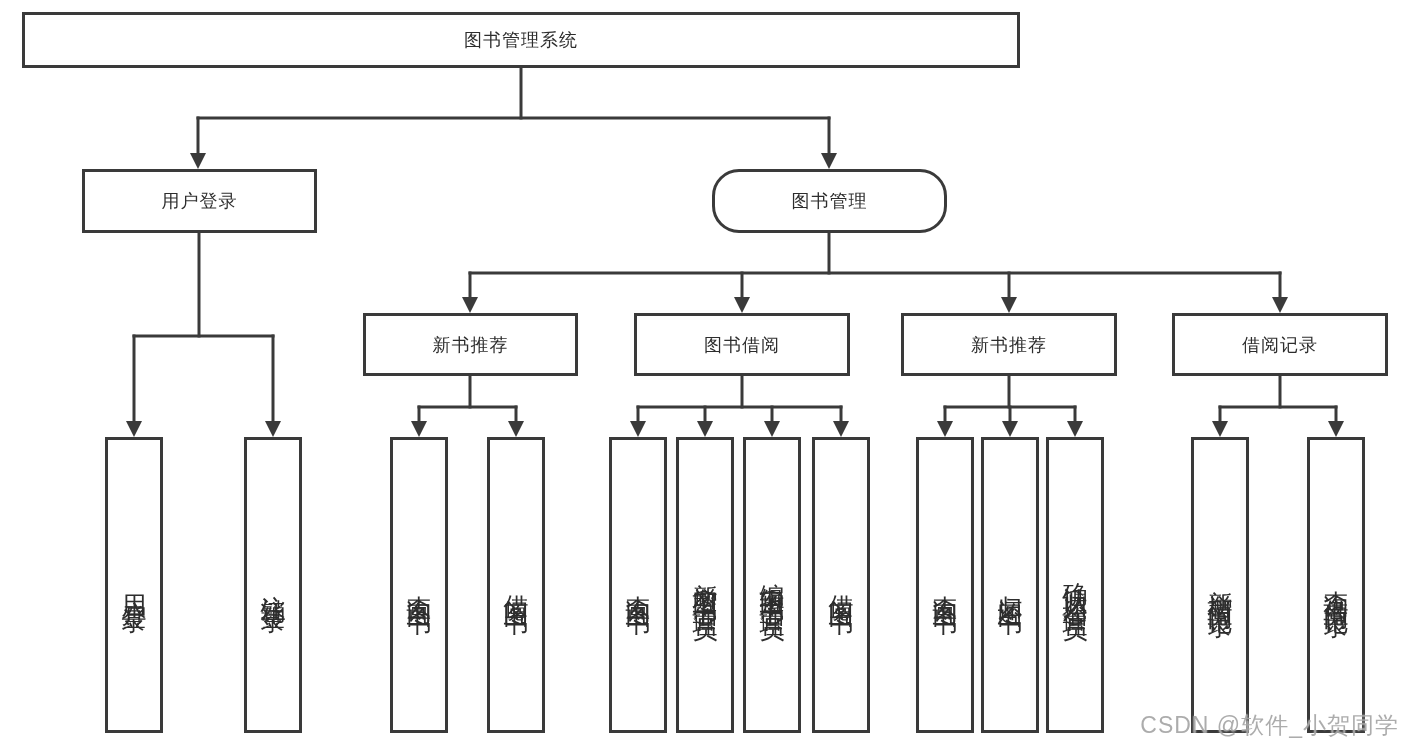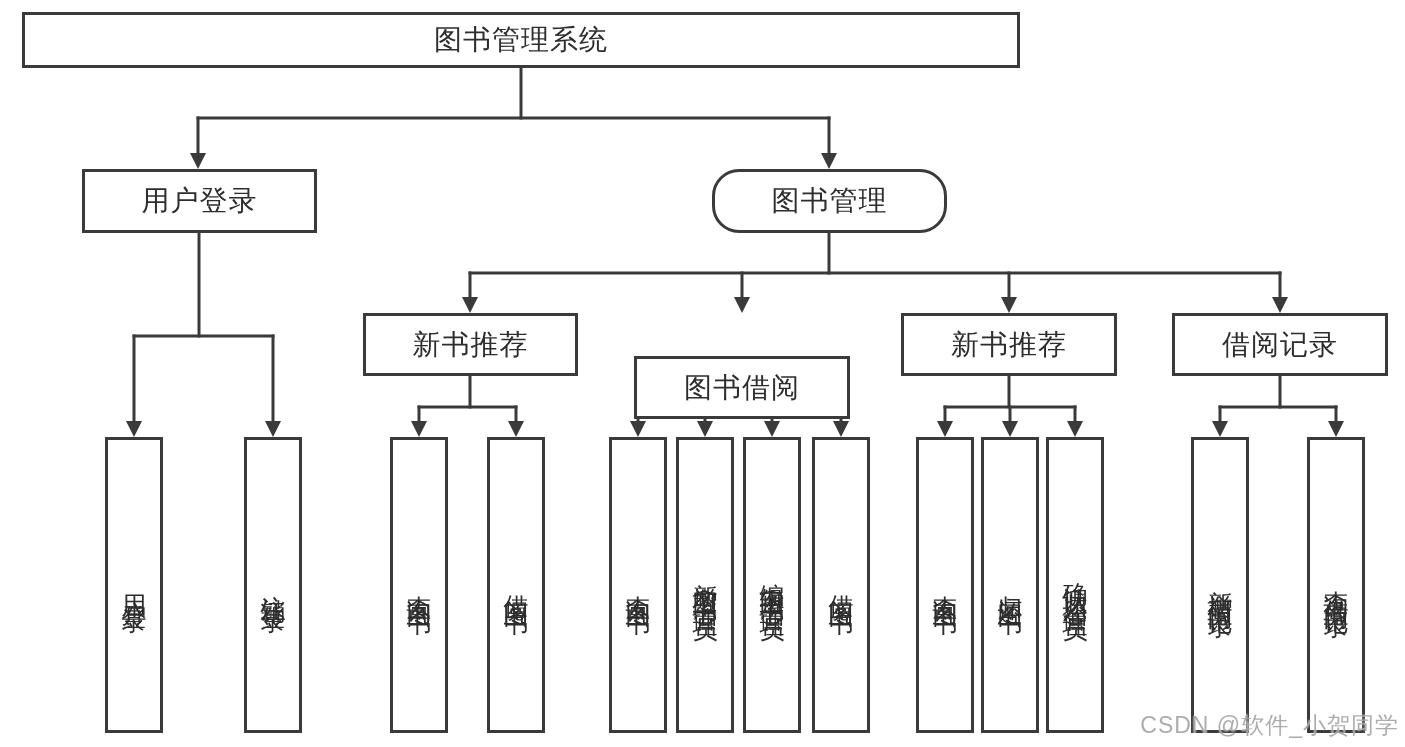--- a/index.html
+++ b/index.html
@@ -10,21 +10,21 @@
     background:#ffffff;
     overflow:hidden;
   }
   #connectors{position:absolute;left:0;top:0;width:1405px;height:747px;}
   .node{
     position:absolute;
     border:3px solid #3a3a3a;
     background:#ffffff;
     display:flex;align-items:center;justify-content:center;
     color:#2d2d2d;
-    font-size:28px;
+    font-size:18px;
     letter-spacing:1px;
     box-sizing:border-box;
     white-space:nowrap;
   }
   .vnode{
     position:absolute;
     border:3px solid #3a3a3a;
     background:#ffffff;
     display:flex;align-items:center;justify-content:center;
     color:#2d2d2d;
@@ -38,21 +38,21 @@
     letter-spacing:5px;
     color:#2d2d2d;
   }
   
   #n-root{left:22px;top:12px;width:998px;height:56px;}
   
   #n-user{left:82px;top:169px;width:235px;height:64px;}
   #n-book{left:712px;top:169px;width:235px;height:64px;border-radius:27px;}
   
   #n-newbooks{left:363px;top:313px;width:215px;height:63px;}
-  #n-borrow{left:634px;top:313px;width:216px;height:63px;margin-top:43px;}
+  #n-borrow{left:634px;top:313px;width:216px;height:63px;}
   #n-current{left:901px;top:313px;width:216px;height:63px;}
   #n-records{left:1172px;top:313px;width:216px;height:63px;}
   
   .leaf{top:437px;width:58px;height:296px;}
   #l-ul1{left:105px;} #l-ul2{left:244px;}
   #l-nb1{left:390px;} #l-nb2{left:487px;}
   #l-bw1{left:609px;} #l-bw2{left:676px;} #l-bw3{left:743px;} #l-bw4{left:812px;}
   #l-cb1{left:916px;} #l-cb2{left:981px;} #l-cb3{left:1046px;}
   #l-rc1{left:1191px;} #l-rc2{left:1307px;}
   

